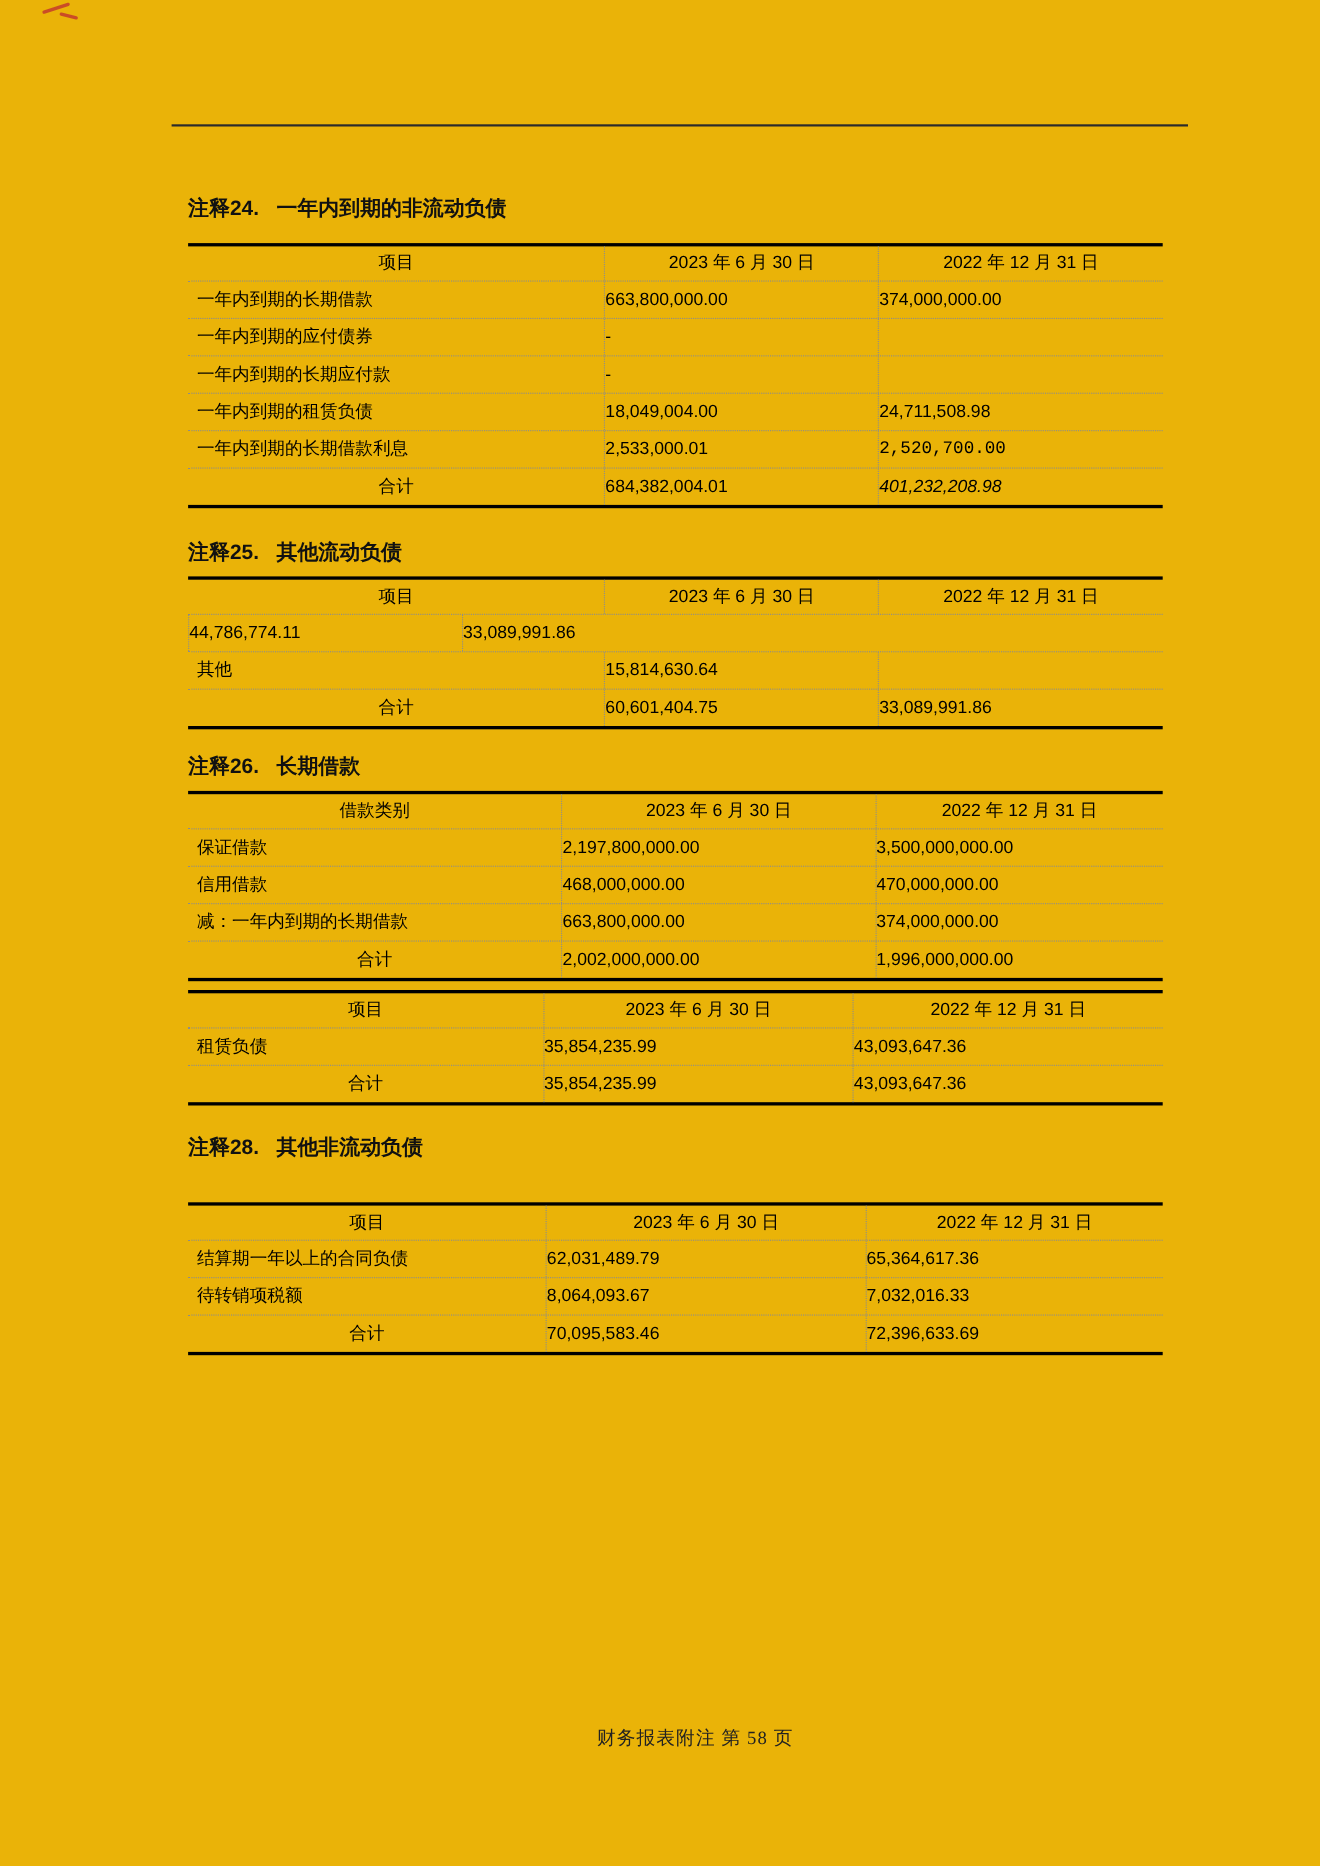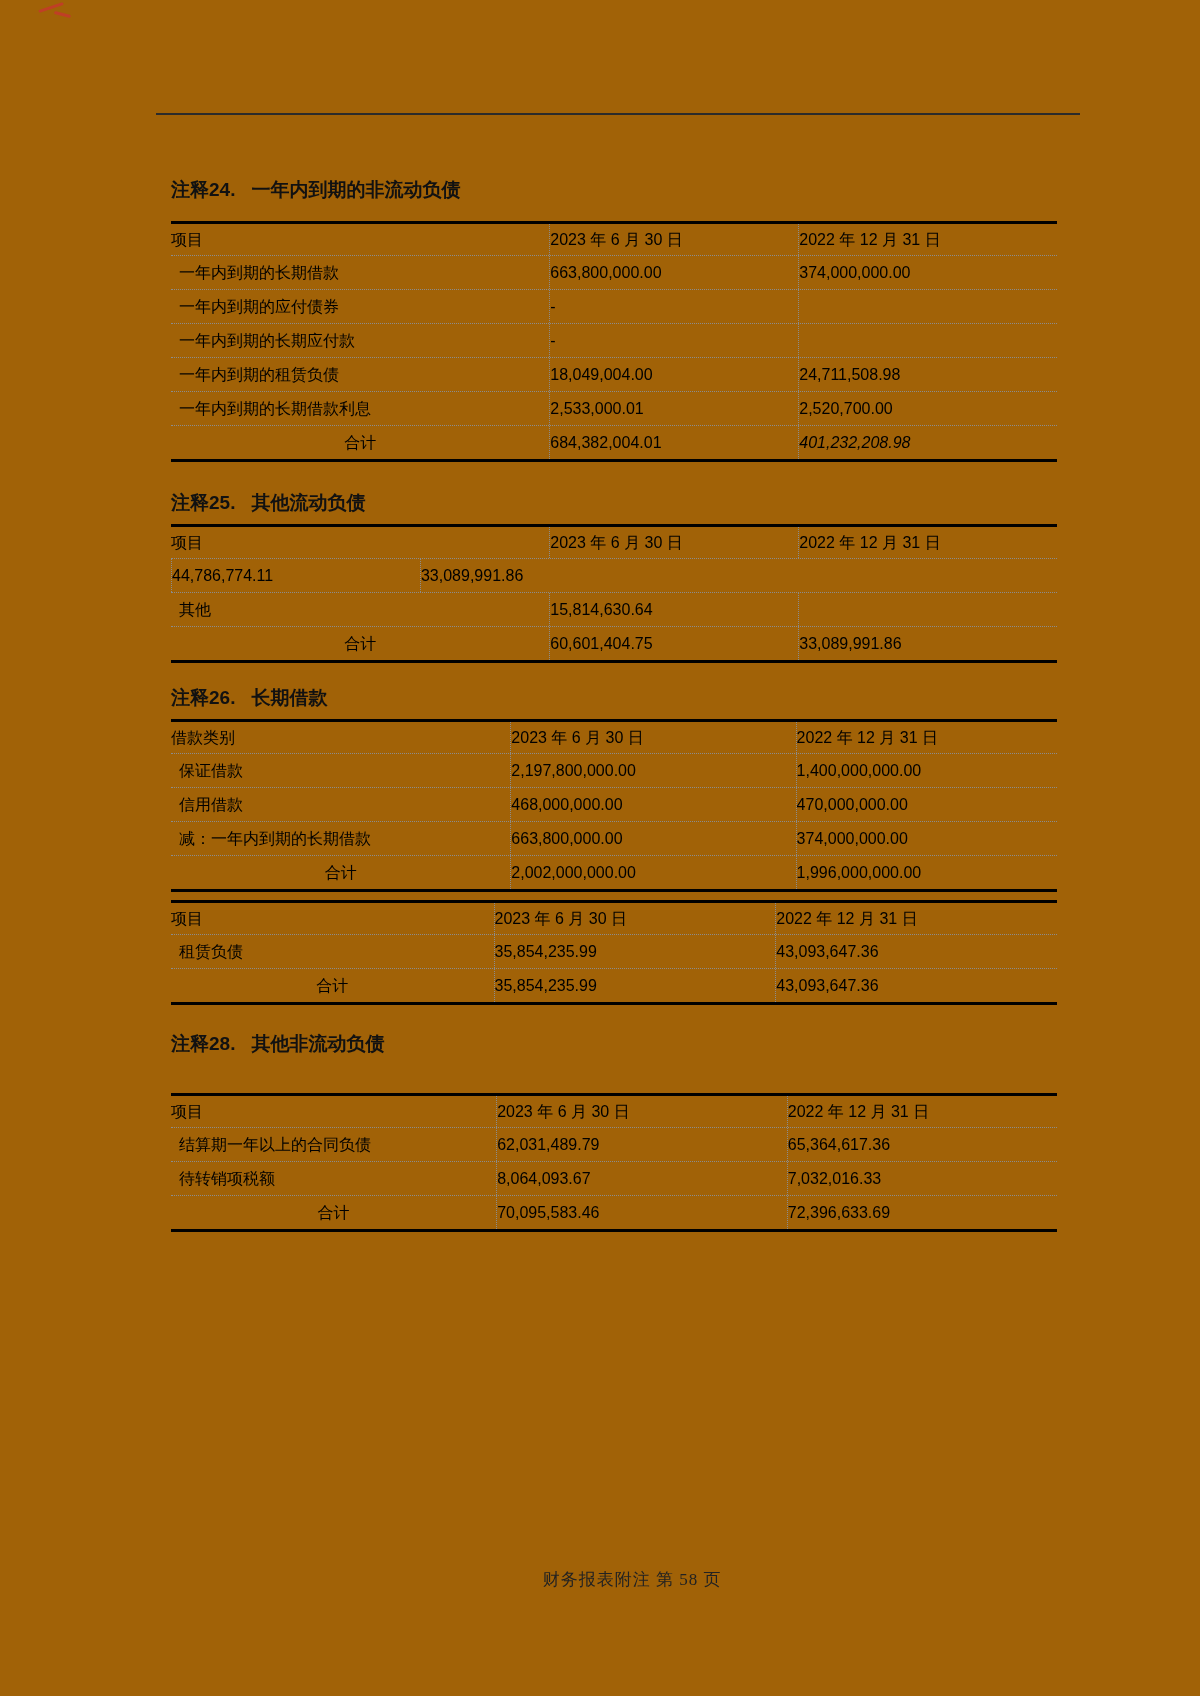--- a/index.html
+++ b/index.html
@@ -1,41 +1,41 @@
 <!DOCTYPE html>
 <html><head>
 <meta charset="utf-8">
 <style>
   html,body{margin:0;padding:0;background:#ffffff;}
   body{
     width:1200px;height:1696px;
     font-family:"Liberation Sans","DejaVu Sans",sans-serif;
     color:#000;
   }
-  .page{position:relative;width:1200px;height:1696px;overflow:hidden;background:#a16207;}
+  .page{position:relative;width:1200px;height:1696px;overflow:hidden;background:#eab308;}
 
   
   .red-mark{position:absolute;border-radius:2px;opacity:.85;}
   .m1{left:38px;top:6px;width:26px;height:3px;transform:rotate(-18deg);}
   .m2{left:54px;top:13px;width:17px;height:3px;transform:rotate(14deg);}
 
   .top-rule{position:absolute;left:156px;top:113px;width:924px;height:2px;background:#2b2b2b;}
 
   .content{position:absolute;left:171px;top:115px;width:886px;}
 
   .note-heading{font-weight:bold;font-size:19px;line-height:26px;color:#111;}
   .note-number{margin-right:16px;}
 
   .fin-table{border-top:3px solid #000;border-bottom:3px solid #000;}
   .t-row{display:flex;height:33px;line-height:33px;}
   .t-row:not(:first-child){border-top:1px dotted #8c8c8c;}
   .t-head{height:31px;line-height:31px;}
   .cell{box-sizing:border-box;font-size:16px;overflow:hidden;white-space:nowrap;}
   .cell.c1,.cell.c2{border-left:1px dotted #8c8c8c;}
-  .t-head .cell{}
+  .t-head .cell{text-align:center;}
   .label{text-align:left;padding-left:8px;}
   .label-center{text-align:center;}
   .num{text-align:left;padding-right:12px;}
 
   
   .note-0 .note-heading{margin-top:62px;}
   .note-0 .fin-table{margin-top:18px;}
   .note-1 .note-heading{margin-top:28px;}
   .note-1 .fin-table{margin-top:8px;}
   .note-2 .note-heading{margin-top:22px;}
@@ -84,21 +84,21 @@
             <div class="cell c2 num" style="width: 29.2%;"></div>
           </div>
           <div class="t-row">
             <div class="cell c0 label" style="width: 42.7%;">一年内到期的租赁负债</div>
             <div class="cell c1 num" style="width: 28.1%;">18,049,004.00</div>
             <div class="cell c2 num" style="width: 29.2%;">24,711,508.98</div>
           </div>
           <div class="t-row">
             <div class="cell c0 label" style="width: 42.7%;">一年内到期的长期借款利息</div>
             <div class="cell c1 num" style="width: 28.1%;">2,533,000.01</div>
-            <div class="cell c2 num" style="width: 29.2%;">2,520,700.00</div>
+            <div class="cell c2 num" style="width: 29.2%; font-family: Liberation Mono, monospace;">2,520,700.00</div>
           </div>
           <div class="t-row t-total">
             <div class="cell c0 label-center" style="width: 42.7%;">合计</div>
             <div class="cell c1 num" style="width: 28.1%;">684,382,004.01</div>
             <div class="cell c2 num" style="width: 29.2%; font-style: italic;">401,232,208.98</div>
           </div>
         </div>
       </section>
       <section class="note note-1">
         <div class="note-heading"><span class="note-number">注释25.</span><span class="note-title">其他流动负债</span></div>
@@ -128,21 +128,21 @@
         <div class="note-heading"><span class="note-number">注释26.</span><span class="note-title">长期借款</span></div>
         <div class="fin-table">
           <div class="t-row t-head">
             <div class="cell c0" style="width: 38.3%;">借款类别</div>
             <div class="cell c1" style="width: 32.2%;">2023 年 6 月 30 日</div>
             <div class="cell c2" style="width: 29.5%;">2022 年 12 月 31 日</div>
           </div>
           <div class="t-row">
             <div class="cell c0 label" style="width: 38.3%;">保证借款</div>
             <div class="cell c1 num" style="width: 32.2%;">2,197,800,000.00</div>
-            <div class="cell c2 num" style="width: 29.5%;">1,400,000,000.00</div>
+            <div class="cell c2 num" style="width: 29.5%;">3,500,000,000.00</div>
           </div>
           <div class="t-row">
             <div class="cell c0 label" style="width: 38.3%;">信用借款</div>
             <div class="cell c1 num" style="width: 32.2%;">468,000,000.00</div>
             <div class="cell c2 num" style="width: 29.5%;">470,000,000.00</div>
           </div>
           <div class="t-row">
             <div class="cell c0 label" style="width: 38.3%;">减：一年内到期的长期借款</div>
             <div class="cell c1 num" style="width: 32.2%;">663,800,000.00</div>
             <div class="cell c2 num" style="width: 29.5%;">374,000,000.00</div>

